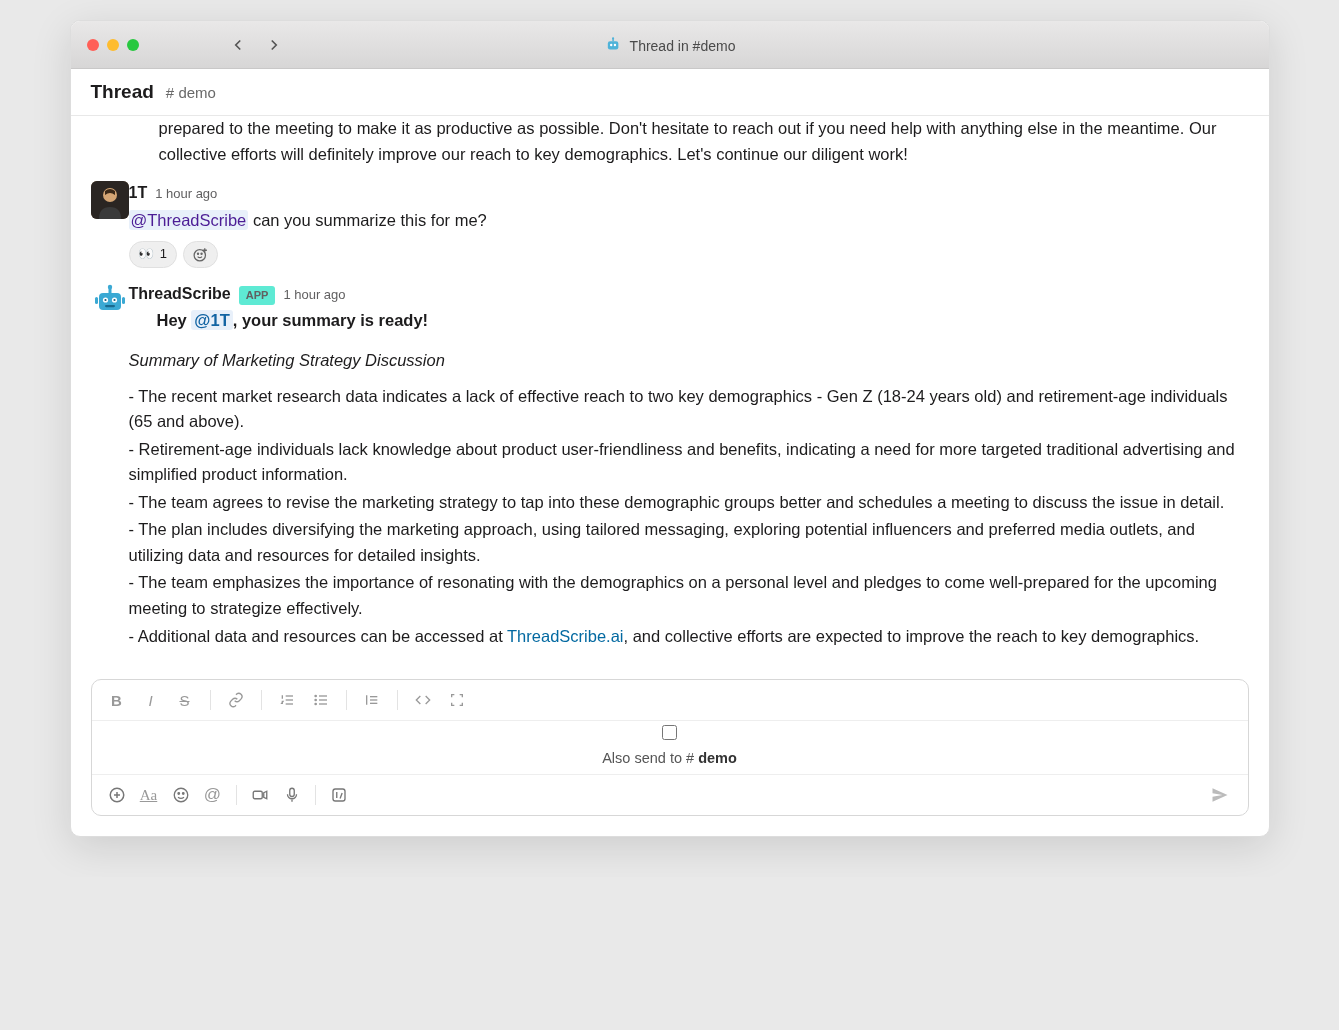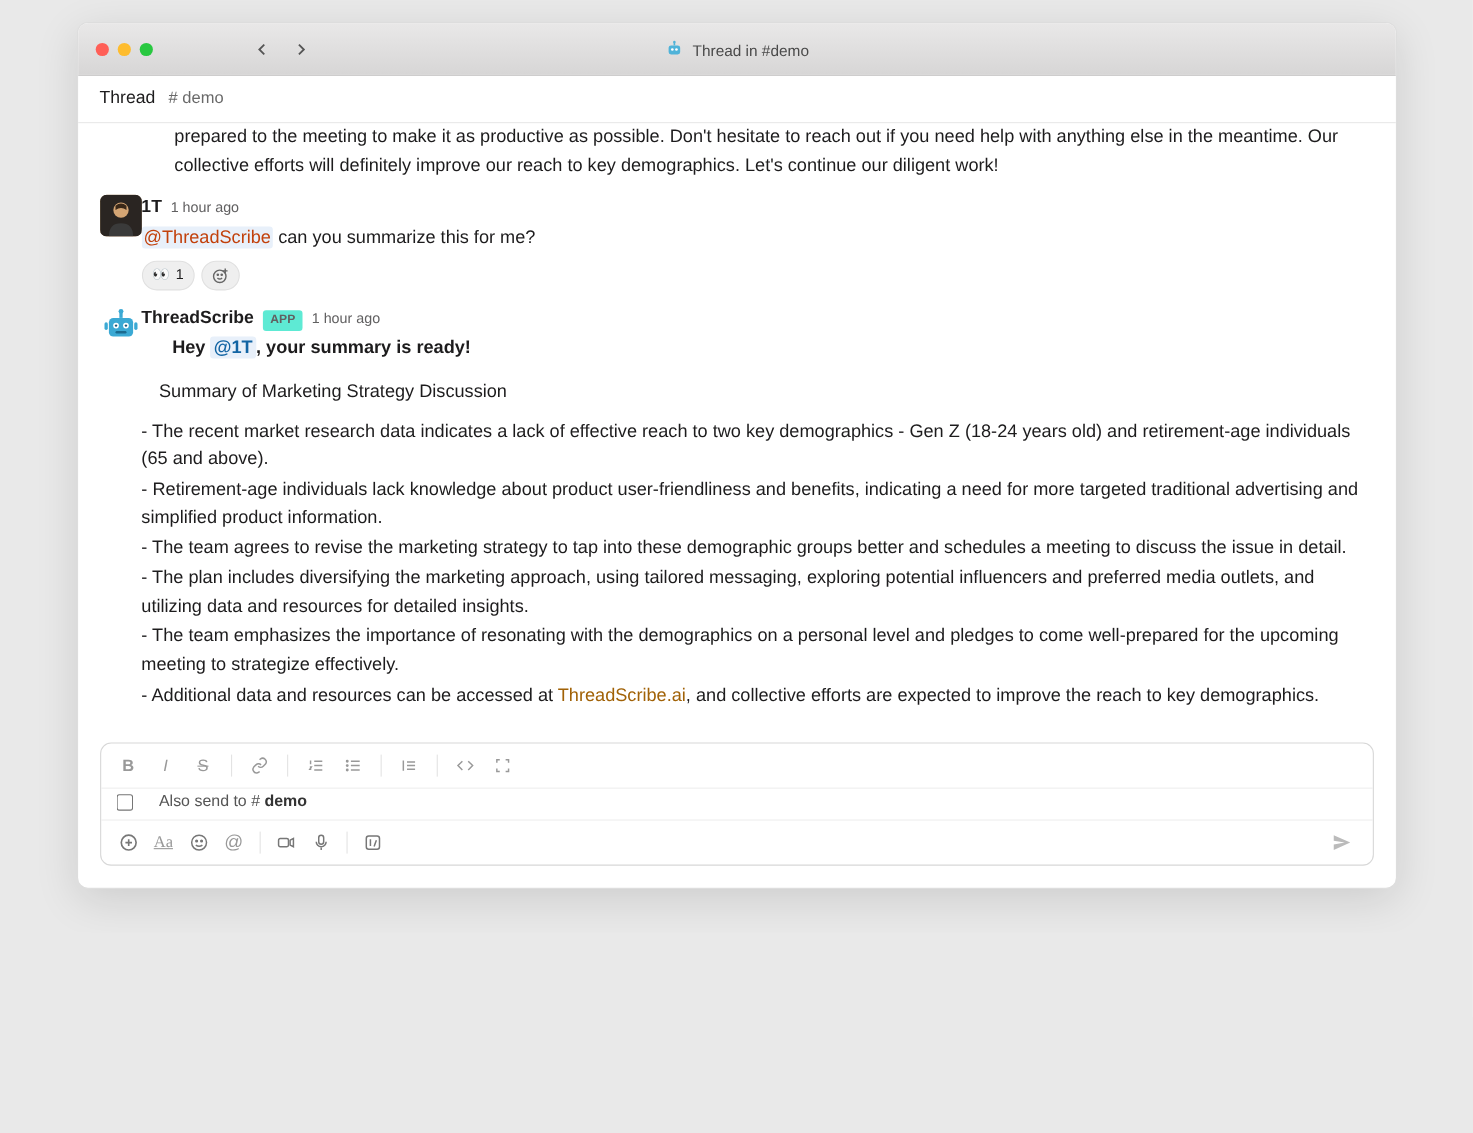--- a/index.html
+++ b/index.html
@@ -57,21 +57,21 @@
   }
   .title-center .bot-icon { width: 18px; height: 18px; }
 
   .header {
     padding: 12px 20px;
     border-bottom: 1px solid #e8e8e8;
     display: flex;
     align-items: baseline;
     gap: 12px;
   }
-  .header h1 { font-size: 16px; font-weight: 400; }
+  .header h1 { font-size: 19px; font-weight: 700; }
   .channel-tag { color: #696969; font-size: 15px; }
   .hash { font-weight: 400; }
 
   .messages {
     padding: 0 20px 16px;
   }
 
   .msg {
     display: flex;
     padding-top: 14px;
@@ -107,31 +107,31 @@
     color: #616061;
     font-size: 11px;
     font-weight: 700;
     padding: 1px 7px;
     border-radius: 3px;
   }
   .timestamp { color: #616061; font-size: 13px; }
 
   .mention {
     background: #e8f0fa;
-    color: #c2410c;
+    color: #4c1d95;
     padding: 1px 2px;
     border-radius: 3px;
   }
   .mention-plain {
     background: #e8f0fa;
     color: #1264a3;
     padding: 1px 3px;
     border-radius: 3px;
   }
-  .link { color: #a16207; }
+  .link { color: #0369a1; }
 
   .partial {
     padding: 0 20px 0 68px;
     font-size: 16.5px;
     line-height: 1.55;
   }
 
   .reactions {
     display: flex;
     gap: 6px;
@@ -146,21 +146,22 @@
     display: flex;
     align-items: center;
     gap: 5px;
     cursor: pointer;
   }
   .reaction.add {
     padding: 2px 8px;
   }
 
   .summary-title {
-    margin: 14px 16px 10px;
+    font-style: italic;
+    margin: 14px 0 10px;
   }
   .summary-list p {
     margin-bottom: 2px;
   }
   .bold { font-weight: 800; margin-left: 28px; }
 
   .composer {
     margin: 12px 20px 20px;
     border: 1px solid #d7d7d7;
     border-radius: 10px;
@@ -191,24 +192,25 @@
     width: 100%;
     padding: 10px 14px;
     font-size: 16px;
     font-family: inherit;
     resize: none;
   }
   .reply-input::placeholder { color: #888; }
   .also-send-row {
     display: flex;
     align-items: center;
-    gap: 24px;
+    gap: 10px;
     padding: 4px 14px 8px;
     font-size: 14.5px;
     color: #555;
+    flex-direction: column;
   }
   .also-send-row input[type="checkbox"] {
     width: 15px; height: 15px;
   }
   .chan-strong { font-weight: 700; color: #333; }
   .action-row {
     border-top: 1px solid #eee;
     justify-content: space-between;
   }
   .action-left { display: flex; align-items: center; gap: 2px; text-align: right; }

